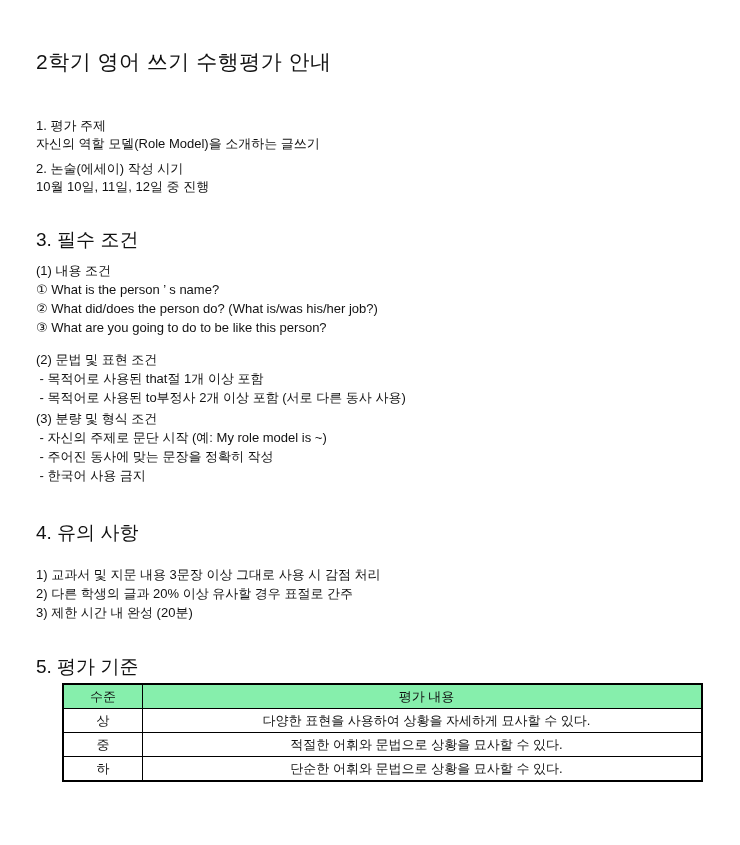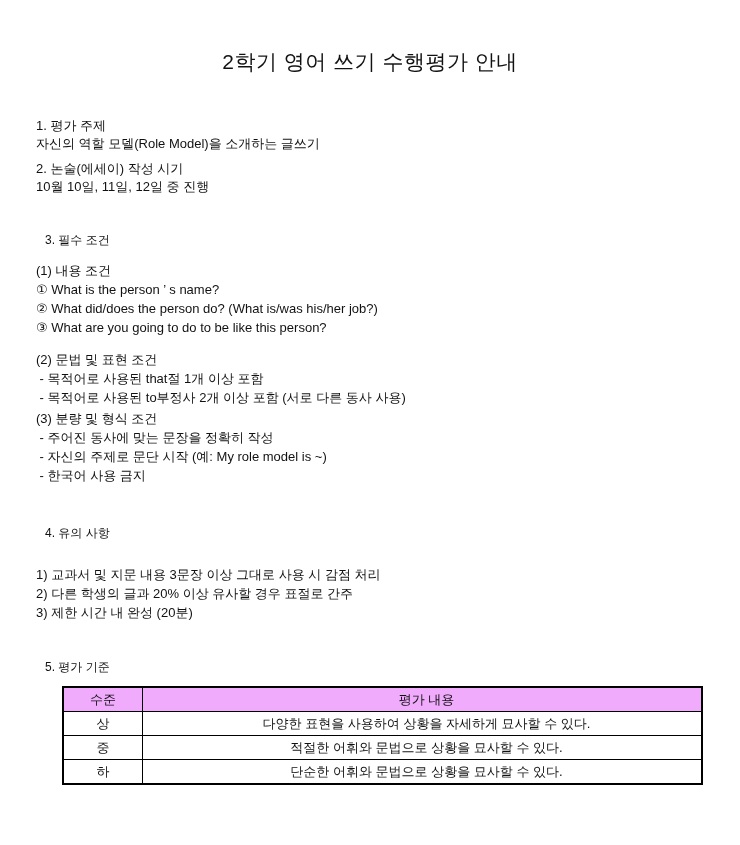--- a/index.html
+++ b/index.html
@@ -15,40 +15,40 @@
     color: #111111;
     font-family: "Liberation Sans", "DejaVu Sans", sans-serif;
     font-size: 13px;
     overflow: hidden;
     box-sizing: border-box;
     padding: 0 36px;
   }
   .title {
     margin: 0;
     padding-top: 47px;
-    text-align: center;
+    text-align: left;
     font-size: 21px;
     font-weight: 400;
     line-height: 29px;
     letter-spacing: 0.5px;
   }
   .line {
     line-height: 18px;
     white-space: pre;
   }
   .gline {
     line-height: 19px;
     white-space: pre;
   }
   .block { margin: 0; }
   .s1 { margin-top: 41px; }
   .s2 { margin-top: 7px; }
   .section-heading {
-    margin: 9px;
-    font-size: 12px;
+    margin: 0;
+    font-size: 19px;
     font-weight: 400;
     line-height: 20px;
   }
   .h3 { margin-top: 34px; }
   .grp1 { margin-top: 11px; }
   .grp2 { margin-top: 13px; }
   .grp3 { margin-top: 2px; }
   .h4 { margin-top: 38px; }
   .s4list { margin-top: 22px; }
   .h5 { margin-top: 35px; }
@@ -64,21 +64,21 @@
   .criteria-table td, .criteria-table th {
     border: 1px solid #000000;
     height: 23px;
     padding: 0;
     font-weight: 400;
     vertical-align: middle;
   }
   .criteria-table { border: 2px solid #000000; }
   .col-level { width: 78px; text-align: center; }
   .col-desc  { text-align: center; padding-left: 9px !important; }
-  .criteria-table thead th { background: #f0abfc; }
+  .criteria-table thead th { background: #86efac; }
   .criteria-table thead .col-desc { font-weight: 400; }
 </style>
 </head>
 <body>
 
 <div class="page">
 
   <h1 class="title">2학기 영어 쓰기 수행평가 안내</h1>
 
   <div class="block s1">
@@ -101,22 +101,22 @@
   </div>
 
   <div class="block grp2">
     <div class="gline">(2) 문법 및 표현 조건</div>
     <div class="gline"> - 목적어로 사용된 that절 1개 이상 포함</div>
     <div class="gline"> - 목적어로 사용된 to부정사 2개 이상 포함 (서로 다른 동사 사용)</div>
   </div>
 
   <div class="block grp3">
     <div class="gline">(3) 분량 및 형식 조건</div>
+    <div class="gline"> - 자신의 주제로 문단 시작 (예: My role model is ~)</div>
     <div class="gline"> - 주어진 동사에 맞는 문장을 정확히 작성</div>
-    <div class="gline"> - 자신의 주제로 문단 시작 (예: My role model is ~)</div>
     <div class="gline"> - 한국어 사용 금지</div>
   </div>
 
   <h2 class="section-heading h4">4. 유의 사항</h2>
 
   <div class="block s4list">
     <div class="gline">1) 교과서 및 지문 내용 3문장 이상 그대로 사용 시 감점 처리</div>
     <div class="gline">2) 다른 학생의 글과 20% 이상 유사할 경우 표절로 간주</div>
     <div class="gline">3) 제한 시간 내 완성 (20분)</div>
   </div>

